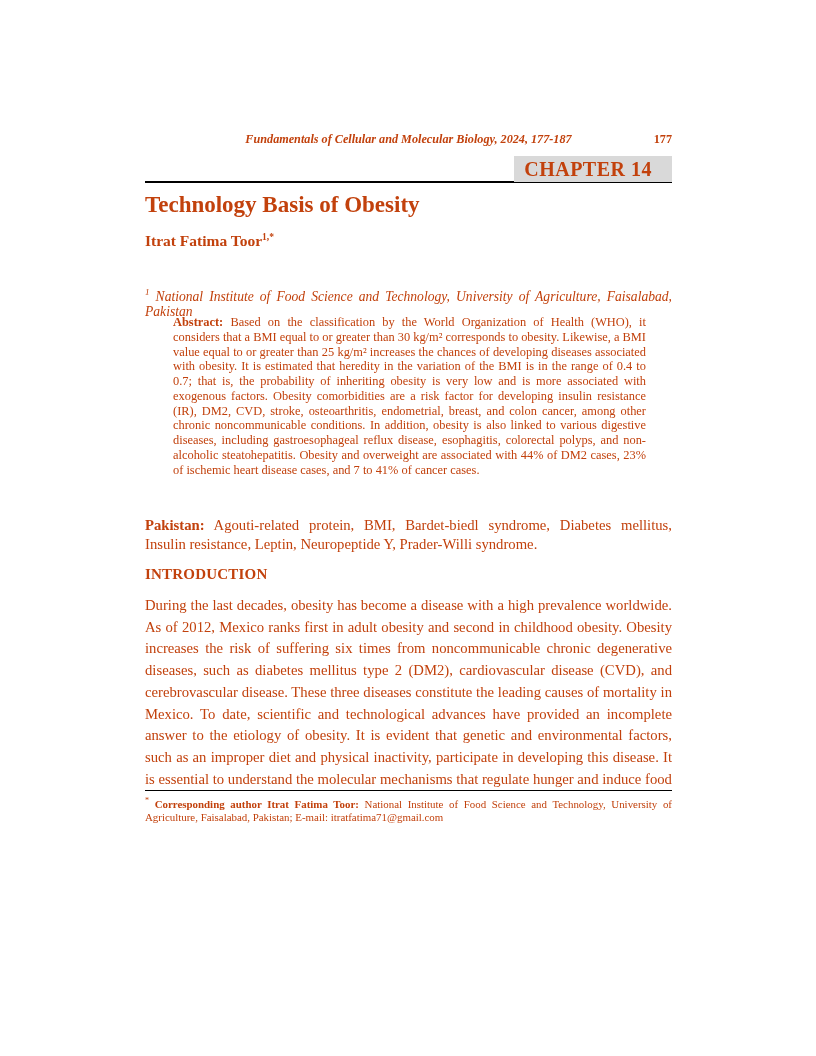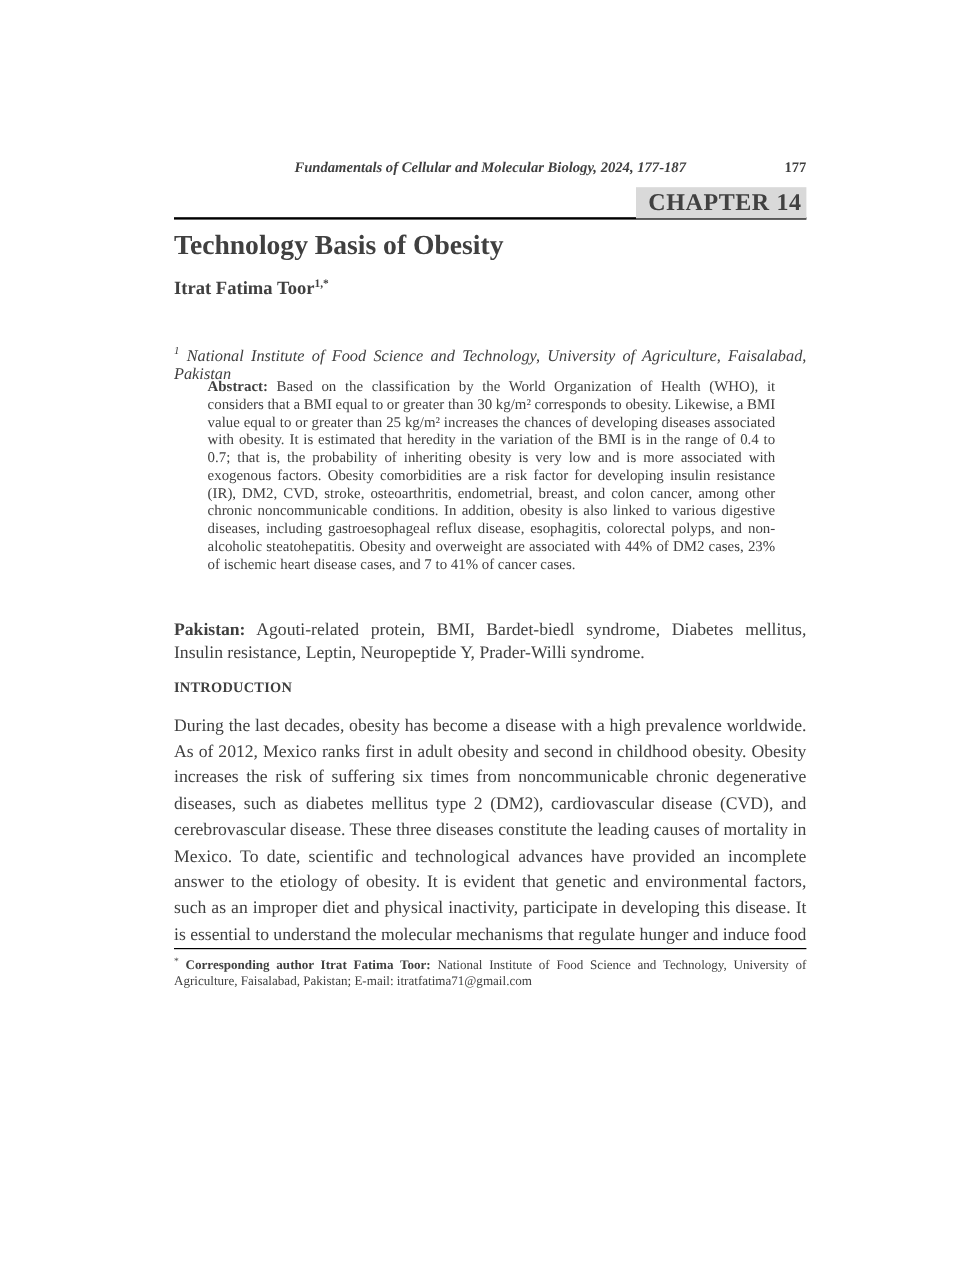--- a/index.html
+++ b/index.html
@@ -3,21 +3,21 @@
 <meta charset="utf-8">
 <style>
   * { margin: 0; padding: 0; box-sizing: border-box; }
   html, body { background: #888; }
   .page {
     position: relative;
     width: 816px;
     height: 1056px;
     margin: 0 auto;
     background: #ffffff;
-    color: #404040;
+    color: #c2410c;
     font-family: "Liberation Serif", serif;
     overflow: hidden;
   }
   
   .running-head {
     position: absolute;
     top: 132px;
     left: 145px;
     width: 527px;
     display: flex;
@@ -47,21 +47,21 @@
     height: 27px;
     border-bottom: 2px solid #000;
     text-align: right;
   }
   .chapter-chip {
     display: inline-block;
     background: #d9d9d9;
     font-weight: bold;
     font-size: 20px;
     line-height: 25px;
-    padding: 1px 4px 0 10px;
+    padding: 1px 20px 0 10px;
     letter-spacing: 0.5px;
   }
   
   .chapter-title {
     position: absolute;
     top: 192px;
     left: 145px;
     width: 527px;
     font-size: 23px;
     font-weight: bold;
@@ -107,21 +107,21 @@
     font-size: 14.7px;
     line-height: 18.5px;
     text-align: justify;
   }
   
   .section-heading {
     position: absolute;
     top: 566px;
     left: 145px;
     width: 527px;
-    font-size: 12px;
+    font-size: 15px;
     font-weight: bold;
     letter-spacing: 0.2px;
   }
   .intro-paragraph {
     position: absolute;
     top: 595px;
     left: 145px;
     width: 527px;
     font-size: 14.7px;
     line-height: 21.7px;

